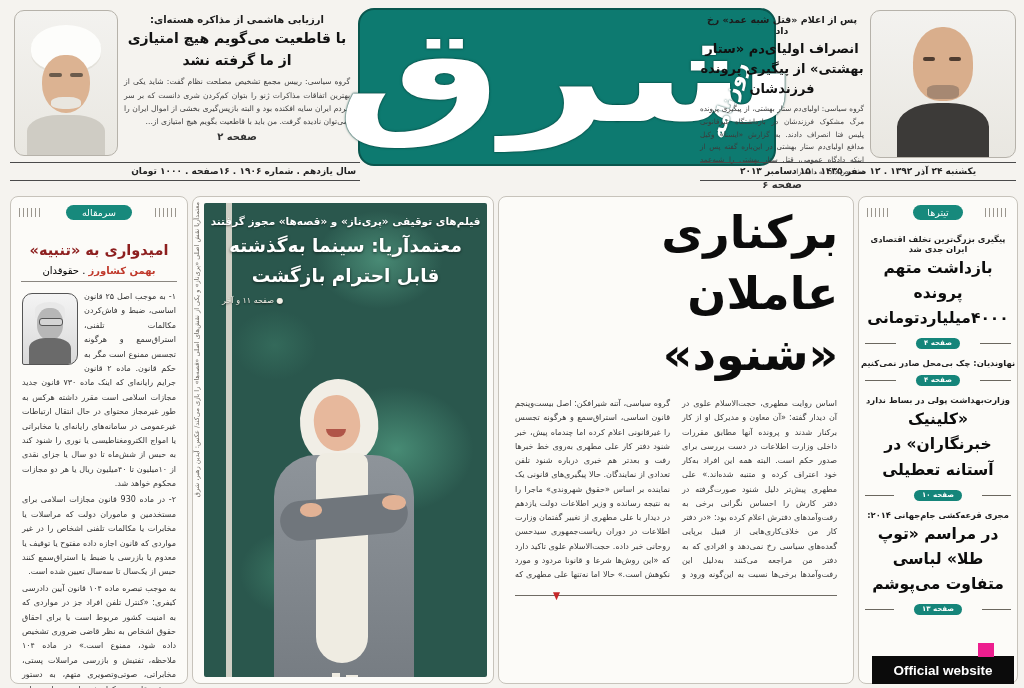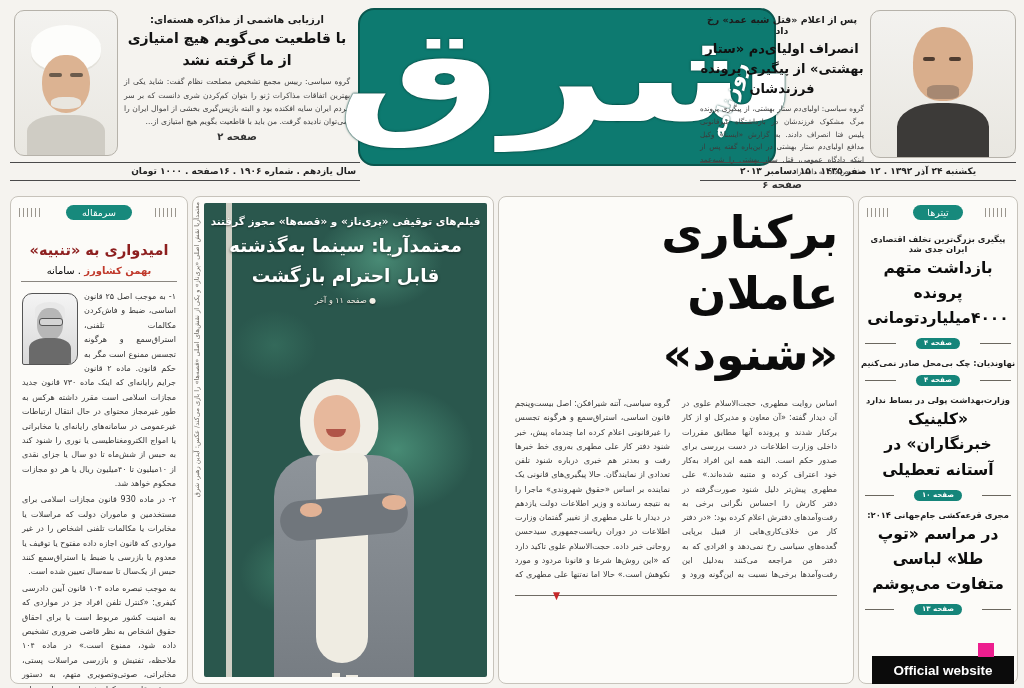--- a/index.html
+++ b/index.html
@@ -42,21 +42,21 @@
      background:
        radial-gradient(90px 70px at 62% 12%,rgba(110,200,165,.45),transparent 70%),
        radial-gradient(110px 90px at 68% 52%,rgba(100,190,155,.5),transparent 70%),
        radial-gradient(70px 60px at 30% 78%,rgba(90,175,140,.35),transparent 70%),
        radial-gradient(60px 50px at 25% 30%,rgba(80,160,130,.25),transparent 70%),
        #2a574d;}
   #chalk .stripe{position:absolute;left:22px;top:0;bottom:0;width:6px;background:#ddd9cf;opacity:.92;}
   .ph-kicker{font-size:10.5px;font-weight:bold;color:#fff;text-shadow:0 1px 2px rgba(0,0,0,.55);text-align:center;margin-top:12px;}
   .ph-head{font-size:18.5px;font-weight:900;color:#fff;text-shadow:0 1px 3px rgba(0,0,0,.6);
            text-align:center;line-height:1.6;margin:4px 10px 0;}
-  .ph-page{font-size:8px;color:#f2efe6;text-align:center;margin:6px 18px 0;text-shadow:0 1px 2px rgba(0,0,0,.6);}
+  .ph-page{font-size:8px;color:#f2efe6;text-align:left;margin:6px 18px 0;text-shadow:0 1px 2px rgba(0,0,0,.6);}
   
   .fig{position:absolute;}
   .vcap{position:absolute;left:193px;top:680px;width:478px;height:11px;transform:rotate(-90deg);
         transform-origin:0 0;font-size:6.6px;color:#6f6b64;direction:rtl;text-align:right;white-space:nowrap;}
   
   #article{left:498px;top:196px;width:354px;height:486px;}
   #main-head{padding:6px 18px 0 10px;text-align:right;line-height:1.35;}
   #main-head .l{font-size:45px;font-weight:900;color:#0c0c0c;display:block;transform:scaleX(1.02);}
   #sub-head{font-size:13.5px;font-weight:900;color:#141414;text-align:right;line-height:1.75;
             padding:12px 18px 0 14px;}
@@ -121,21 +121,21 @@
 <div class="abs rtl dateline" style="left:700px;top:162px;width:316px;text-align:center;">یکشنبه ۲۴ آذر ۱۳۹۲ . ۱۲ صفر ۱۴۳۵ . ۱۵ دسامبر ۲۰۱۳</div>
 
 <div class="abs box rtl" id="editorial">
   <div class="badge-row" style="margin:8px 8px 0;">
     <div class="hatch"></div>
     <span class="pill">سرمقاله</span>
     <div class="hatch"></div>
   </div>
   <div id="ed-title" style="margin-top:22px;">امیدواری به «تنبیه»</div>
   <div id="ed-byline">
-    <span class="nm">بهمن کشاورز</span><span> . سامانه</span>
+    <span class="nm">بهمن کشاورز</span><span> . حقوقدان</span>
   </div>
   <div id="ed-body">
     <div id="ed-photo">
       <div class="abs" style="left:12px;top:8px;width:30px;height:16px;background:#e8e8e8;border-radius:50% 50% 0 0;"></div>
       <div class="abs" style="left:14px;top:14px;width:26px;height:32px;background:#cbb39e;border-radius:45%;filter:grayscale(1);"></div>
       <div class="abs" style="left:16px;top:24px;width:22px;height:6px;border:1px solid #555;border-radius:3px;background:rgba(255,255,255,.4);"></div>
       <div class="abs" style="left:6px;top:44px;width:42px;height:26px;background:#6a6a6a;border-radius:40% 40% 0 0;"></div>
     </div>
     <p style="margin:0;">۱- به موجب اصل ۲۵ قانون اساسی، ضبط و فاش‌کردن مکالمات تلفنی، استراق‌سمع و هرگونه تجسس ممنوع است مگر به حکم قانون. ماده ۲ قانون جرایم رایانه‌ای که اینک ماده ۷۳۰ قانون جدید مجازات اسلامی است مقرر داشته هرکس به طور غیرمجاز محتوای در حال انتقال ارتباطات غیرعمومی در سامانه‌های رایانه‌ای یا مخابراتی یا امواج الکترومغناطیسی یا نوری را شنود کند به حبس از شش‌ماه تا دو سال یا جزای نقدی از ۱۰میلیون تا ۴۰میلیون ریال یا هر دو مجازات محکوم خواهد شد.</p>
     <p style="margin:2px 0 0;">۲- در ماده 930 قانون مجازات اسلامی برای مستخدمین و ماموران دولت که مراسلات یا مخابرات یا مکالمات تلفنی اشخاص را در غیر مواردی که قانون اجازه داده مفتوح یا توقیف یا معدوم یا بازرسی یا ضبط یا استراق‌سمع کنند حبس از یک‌سال تا سه‌سال تعیین شده است.</p>

